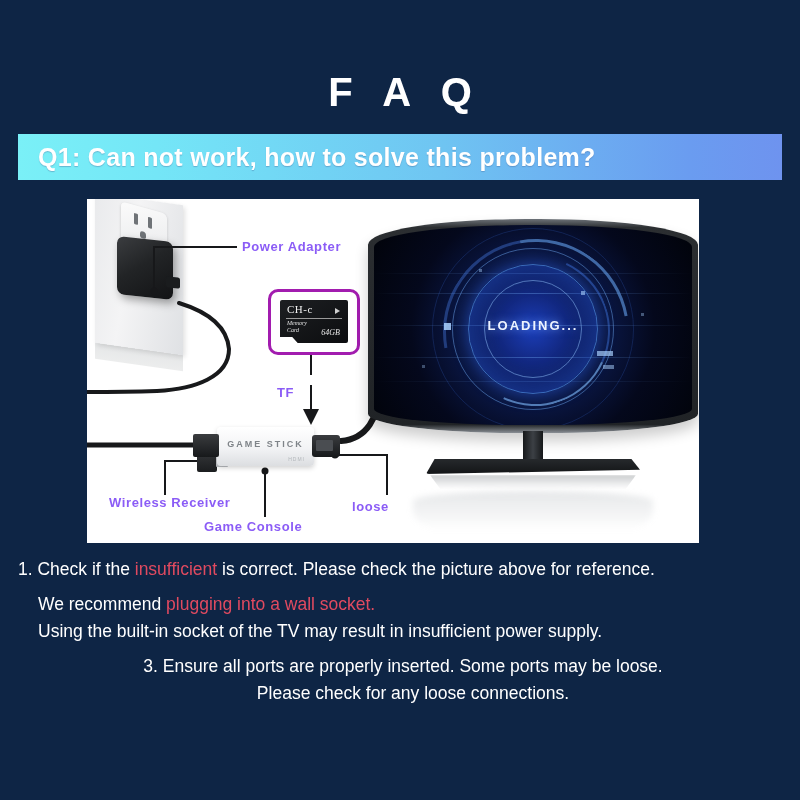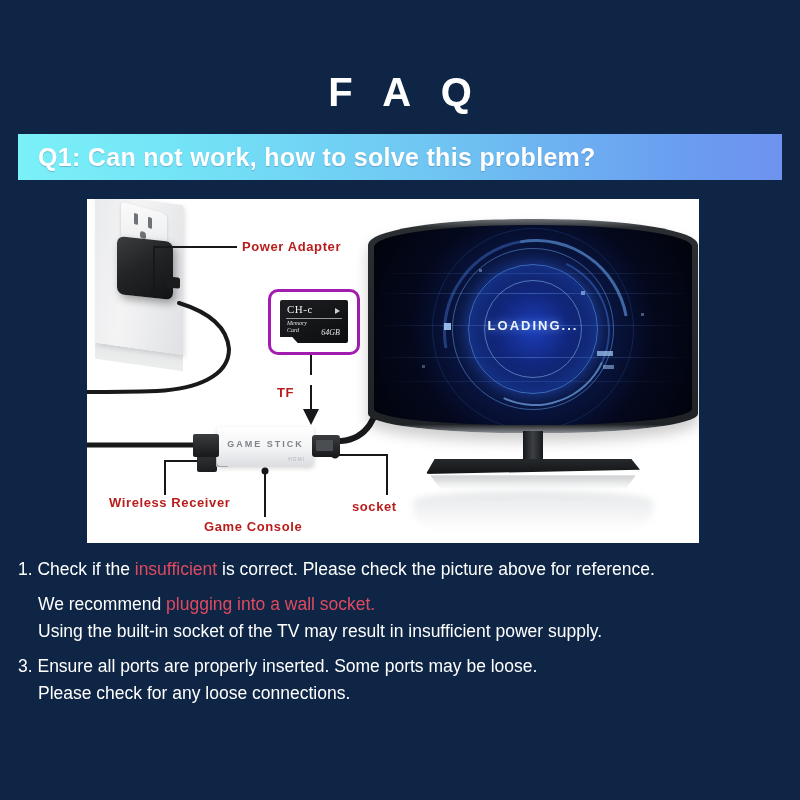--- a/index.html
+++ b/index.html
@@ -290,21 +290,21 @@
     position:absolute; left:50%; top:272px; margin-left:-120px;
     width:240px;height:50px;
     background:linear-gradient(180deg,rgba(175,180,186,.32),rgba(255,255,255,0) 80%);
     border-radius:50% 50% 40% 40% / 20% 20% 60% 60%;
     filter:blur(3px);
   }
 
   
   .callout {
     position:absolute;
-    color:#b91c1c;
+    color:#8b5cf6;
     font-size:13px;
     font-weight:bold;
     letter-spacing:.6px;
     white-space:nowrap;
   }
   .cl-power     { left:155px; top:40px; }
   .cl-tf        { left:190px; top:178px; font-size:13px;margin-top:8px; }
   .cl-wireless  { left:22px;  top:296px; }
   .cl-console   { left:117px; top:320px; }
   .cl-cable     { left:265px; top:300px; font-weight:bold; }
@@ -313,21 +313,21 @@
   .instructions {
     position: absolute;
     left: 18px;
     top: 556px;
     width: 770px;
     color: #ffffff;
     font-size: 17.5px;
     line-height: 27px;
   }
   .ins-item { margin-bottom: 8px; }
-  .ins-item:last-child{margin-bottom:0;}
+  .ins-item:last-child{margin-bottom:0;text-align:center;}
   .ins-line { display:block; white-space: nowrap; }
   .ins-indent { padding-left: 20px; }
   .hl-red { color:#e04a60; }
 </style>
 </head>
 <body>
 
 <div class="faq-title">F A Q</div>
 
 <div class="q1-banner">
@@ -416,21 +416,21 @@
       <div class="neck"></div>
       <div class="base"></div>
       <div class="reflection"></div>
       <div class="mon-reflect"></div>
     </div>
 
     <div class="callout cl-power">Power Adapter</div>
     <div class="callout cl-tf">TF</div>
     <div class="callout cl-wireless">Wireless Receiver</div>
     <div class="callout cl-console">Game Console</div>
-    <div class="callout cl-cable">socket</div>
+    <div class="callout cl-cable">loose</div>
   </div>
 </div>
 
 <div class="instructions" id="instructions-list">
     <div class="ins-item">
       <span class="ins-line"><span>1. </span><span>Check if the </span><span class="hl-red" style="color: rgb(224, 74, 96);">insufficient</span><span> is correct. Please check the picture above for reference.</span></span>
     </div>
     <div class="ins-item">
       <span class="ins-line ins-indent"><span>We recommend </span><span class="hl-red" style="color: rgb(224, 74, 96);">plugging into a wall socket.</span></span>
       <span class="ins-line ins-indent"><span>Using the built-in socket of the TV may result in insufficient power supply.</span></span>

